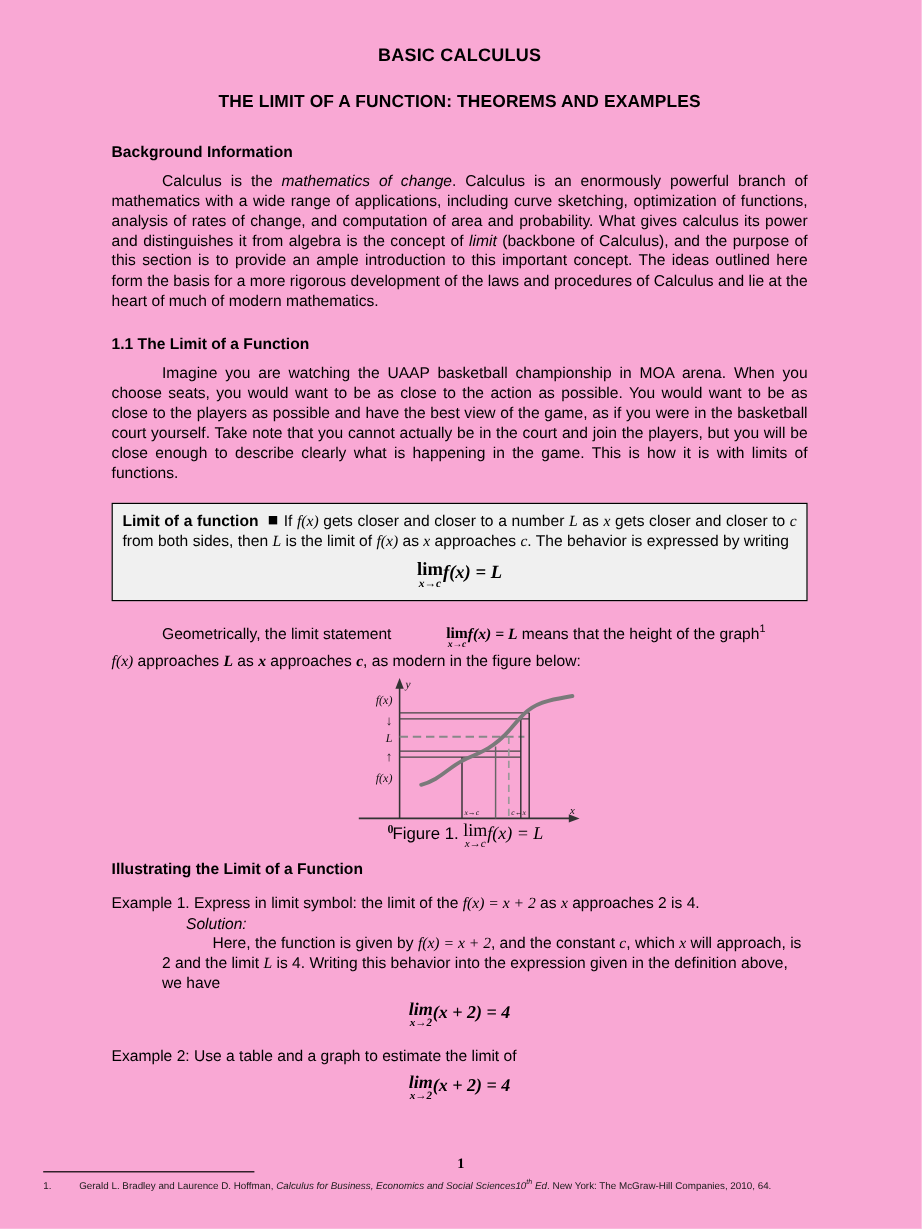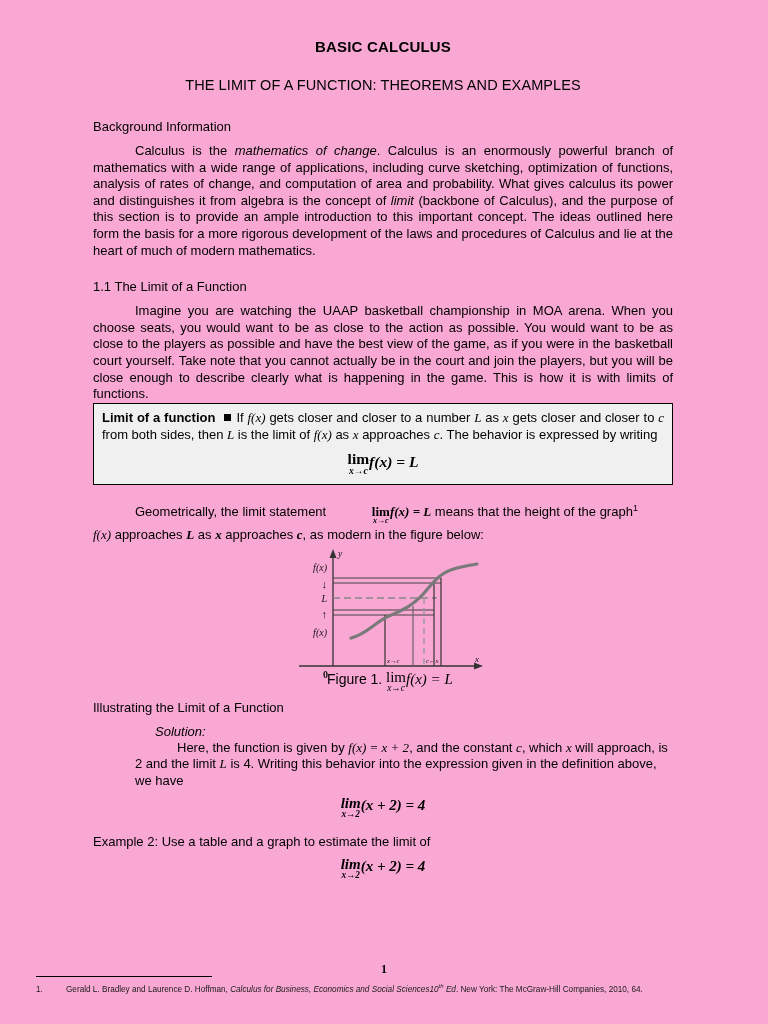--- a/index.html
+++ b/index.html
@@ -32,27 +32,27 @@
   
   .doc-title {
     text-align: center;
     font-weight: bold;
     font-size: 15px;
     letter-spacing: 0.2px;
     margin: 0 0 22px 0;
   }
   .doc-subtitle {
     text-align: center;
-    font-weight: normal;
+    font-weight: bold;
     font-size: 14.5px;
     letter-spacing: 0.1px;
     margin: 0 0 26px 0;
   }
   .section-head {
-    font-weight: normal;
+    font-weight: bold;
     font-size: 13px;
     margin: 0 0 9px 0;
   }
   .section-head.spaced { margin-top: 20px; }
 
   
   p.body {
     font-size: 13px;
     line-height: 16.6px;
     text-align: justify;
@@ -60,20 +60,21 @@
     text-indent: 0;
   }
   p.body.indent { text-indent: 42px; }
   .it { font-style: italic; }
 
   
   .def-box {
     border: 1.4px solid #000;
     background: #f0f0f0;
     padding: 6px 8px 9px 8px;
+    margin-top: 16px;
     font-size: 13px;
     line-height: 16.8px;
     text-align: justify;
     box-sizing: border-box;
   }
   .def-term { font-weight: bold; }
   .sq {
     display: inline-block;
     width: 7px; height: 7px;
     background: #000;
@@ -261,20 +262,21 @@
 
           <text x="98" y="115" font-family="Liberation Serif, serif" font-style="italic" font-size="6.5" fill="#111">x→c</text>
           <text x="137" y="115" font-family="Liberation Serif, serif" font-style="italic" font-size="6.5" fill="#111">c←x</text>
         </svg>
         <div class="fig-caption"><span class="capnum">Figure 1.</span> <span class="limop" style="font-size:15px"><span class="lim-main" style="font-weight:normal">lim</span><span class="lim-sub" style="font-weight:normal">x→c</span></span><span class="mathvar">f(x) = L</span></div>
       </div>
     </div>
 
     <div class="section-head">Illustrating the Limit of a Function</div>
 
+    <div class="example"><span>Example 1. Express in limit symbol: the limit of the </span><span class="mathvar">f(x) = x + 2</span><span> as </span><span class="mathvar">x</span><span> approaches 2 is 4.</span></div>
     <div class="solution">Solution:</div>
     <div class="sol-body">
         <span class="first"><span>Here, the function is given by </span><span class="mathvar">f(x) = x + 2</span><span>, and the constant </span><span class="mathvar">c</span><span>, which </span><span class="mathvar">x</span><span> will approach, is 2 and the limit </span><span class="mathvar">L</span><span> is 4. Writing this behavior into the expression given in the definition above, we have</span></span>
       </div>
     <div class="para-eq"><span class="limop"><span class="lim-main">lim</span><span class="lim-sub">x→2</span></span><span class="mathvar" style="font-weight:bold">(x + 2) = 4</span></div>
 
     <div class="example">Example 2: Use a table and a graph to estimate the limit of</div>
     <div class="para-eq"><span class="limop"><span class="lim-main">lim</span><span class="lim-sub">x→2</span></span><span class="mathvar" style="font-weight:bold">(x + 2) = 4</span></div>
 
   </div>

